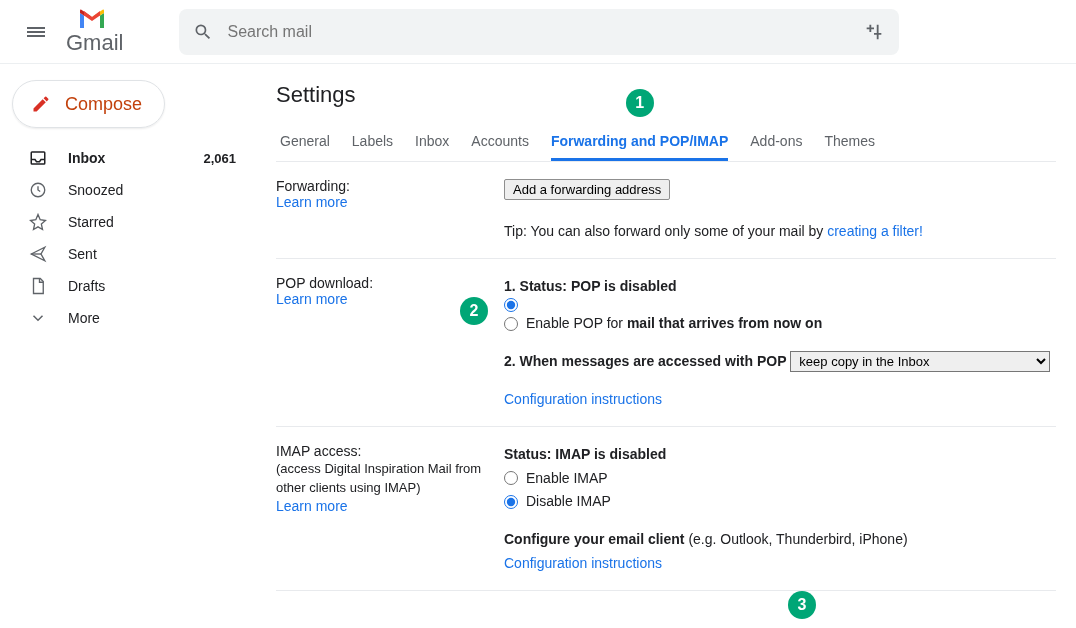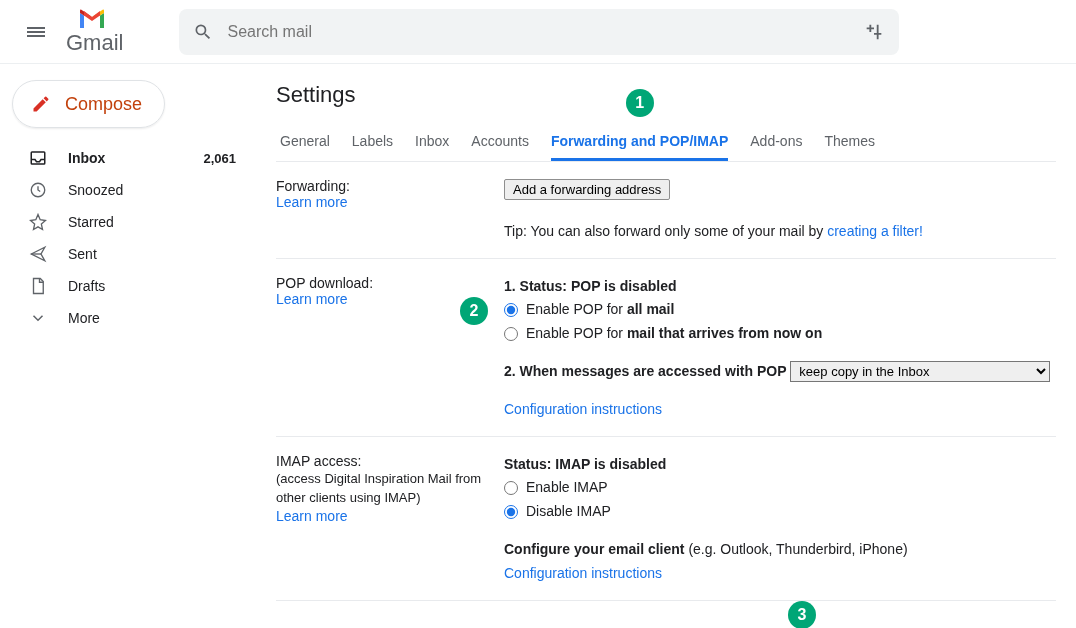--- a/index.html
+++ b/index.html
@@ -181,21 +181,20 @@
     <div class="section rel">
       <div class="section-label">
         <div class="title">POP download:</div>
         <div class="learn">Learn more</div>
       </div>
       <div class="section-body rel">
         <div class="badge" style="left:-44px;top:22px;">2</div>
         <div><b><span>1. Status: </span><span>POP is disabled</span></b></div>
         <div class="radio-row">
           <input type="radio" name="pop" checked="" style="">
-          <span><span>Enable POP for </span><b>all mail</b></span>
         </div>
         <div class="radio-row">
           <input type="radio" name="pop" style="">
           <span><span>Enable POP for </span><b>mail that arrives from now on</b></span>
         </div>
         <div style="height:14px"></div>
         <div>
           <b>2. When messages are accessed with POP</b>
           <select class="classic">
             <option>keep  copy in the Inbox</option>

